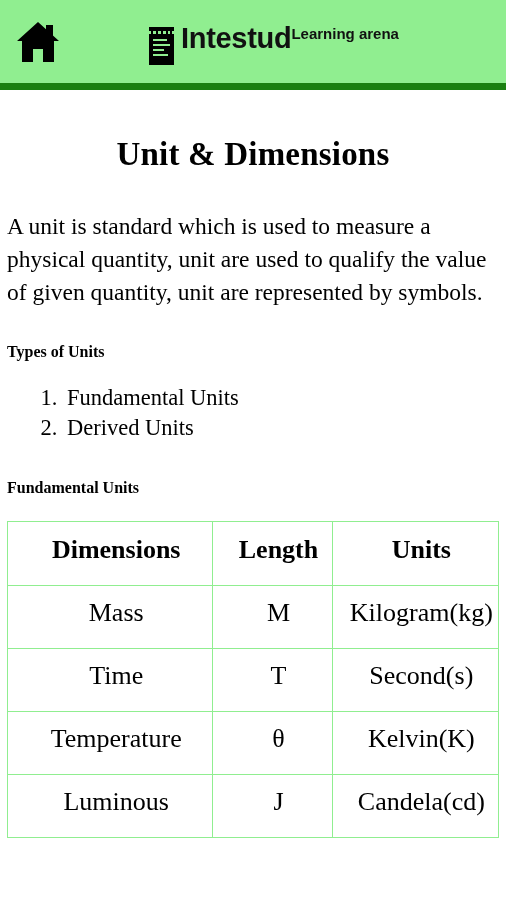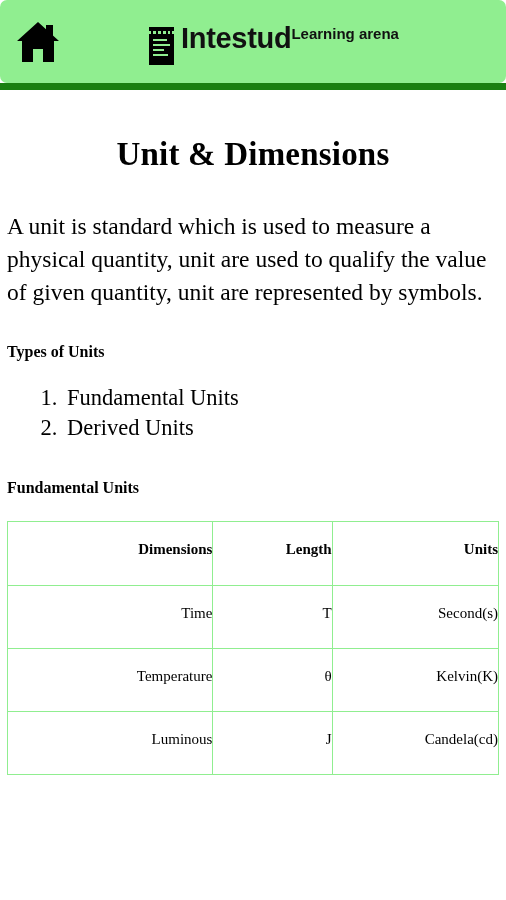--- a/index.html
+++ b/index.html
@@ -16,21 +16,20 @@
   }
 
   
   .app-header {
     position: relative;
     height: 83px;
     background: #90ee90;
     display: flex;
     align-items: center;
     box-sizing: border-box;
-    border-radius: 7px;
   }
   .header-rule {
     height: 7px;
     background: #1a8011;
     width: 100%;
   }
   .home-btn {
     width: 68px;
     display: flex;
     align-items: center;
@@ -107,25 +106,25 @@
 
   
   .units-table {
     width: 492px;
     margin-top: 20px;
     border-collapse: collapse;
     table-layout: fixed;
   }
   .units-table td, .units-table th {
     border: 1px solid #90ee90;
-    text-align: right;
+    text-align: center;
     vertical-align: middle;
     padding: 0 0 8px 12px;
     height: 54px;
-    font-size: 15px;
+    font-size: 26px;
     font-weight: normal;
     overflow: hidden;
     white-space: nowrap;
   }
   .units-table th {
     font-weight: bold;
     height: 55px;
   }
   .col-dim { width: 205px; }
   .col-sym { width: 119px; }
@@ -191,20 +190,25 @@
     </colgroup>
     <thead>
       <tr>
         <th>Dimensions</th>
         <th>Length</th>
         <th>Units</th>
       </tr>
     </thead>
     <tbody>
       <tr>
+        <td>Mass</td>
+        <td>M</td>
+        <td>Kilogram(kg)</td>
+      </tr>
+      <tr>
         <td>Time</td>
         <td>T</td>
         <td>Second(s)</td>
       </tr>
       <tr>
         <td>Temperature</td>
         <td>θ</td>
         <td>Kelvin(K)</td>
       </tr>
       <tr>

